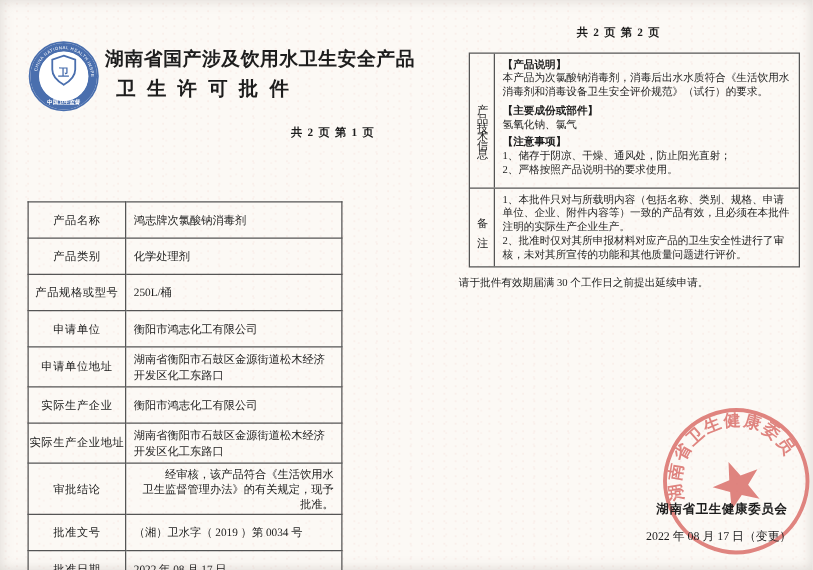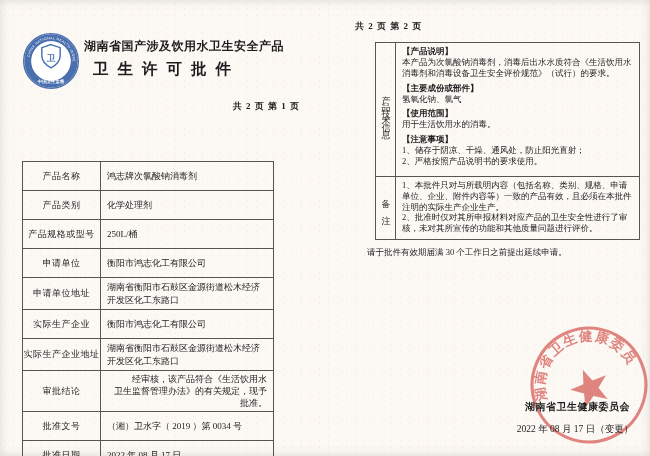--- a/index.html
+++ b/index.html
@@ -15,34 +15,34 @@
     background-size:9px 6px, 14px 9px;
     box-shadow: inset 0 0 10px rgba(120,110,105,0.25);
     color:#1d1d1d;
   }
 
   
   .page1{ position:absolute; left:22px; top:30px; width:280px; }
   .brand{ display:flex; align-items:flex-start; }
   .emblem{ flex:0 0 58px; margin-top:2px; }
   .titles{ flex:1; padding-left:4px; padding-top:8px; }
-  .t1{ font-size:12px; font-weight:bold; letter-spacing:0.5px; white-space:nowrap; }
+  .t1{ font-size:15px; font-weight:bold; letter-spacing:0.5px; white-space:nowrap; }
   .t2{ font-size:15.5px; font-weight:bold; letter-spacing:9px; text-indent:9px; margin-top:4px; }
   .pageinfo{ text-align:right; font-weight:bold; font-size:9px; margin:10px 2px 7px 0; letter-spacing:1px; }
 
   table.fields{ width:252px; border-collapse:collapse; table-layout:fixed;margin-top:48px; }
   table.fields td{ border:1px solid #555; font-size:9px; vertical-align:middle; }
   td.lbl{ width:78px; text-align:center; letter-spacing:0.5px; }
   td.val{ padding:2px 6px; line-height:1.35; }
   td.val.indent{ text-indent:2em;text-align:right; }
   tr.h29{ height:29px; } tr.h32{ height:32px; } tr.h33{ height:33px; } tr.h35{ height:35px; }
 
   
   .page2{ position:absolute; left:355px; top:20px; width:285px; }
-  .pageinfo2{ text-align:left; font-weight:bold; font-size:9px; margin:0 5px 9px 0; letter-spacing:1px; }
+  .pageinfo2{ text-align:center; font-weight:bold; font-size:9px; margin:0 5px 9px 0; letter-spacing:1px; }
   .rtable{ margin-left:20px; width:265px; border:1px solid #555; }
   .rrow{ display:flex; }
   .rrow + .rrow{ border-top:1px solid #555; }
   .rlabel{
     flex:0 0 20px; border-right:1px solid #555;
     display:flex; align-items:center; justify-content:center;
     font-size:9px; writing-mode:vertical-lr; text-orientation:upright;
     letter-spacing:7px; padding:8px 0;
   }
   .rlabel.remark{ letter-spacing:16px; }
@@ -148,24 +148,20 @@
         <div class="rcontent">
           <div class="sec">
             <div class="sec-h">【产品说明】</div>
             <div class="sec-b">本产品为次氯酸钠消毒剂，消毒后出水水质符合《生活饮用水消毒剂和消毒设备卫生安全评价规范》（试行）的要求。</div>
           </div>
           <div class="sec">
             <div class="sec-h">【主要成份或部件】</div>
             <div class="sec-b">氢氧化钠、氯气</div>
           </div>
           <div class="sec">
-            <div class="sec-h">【使用范围】</div>
-            <div class="sec-b">用于生活饮用水的消毒。</div>
-          </div>
-          <div class="sec">
             <div class="sec-h">【注意事项】</div>
             <div class="sec-b">1、储存于阴凉、干燥、通风处，防止阳光直射；
 2、严格按照产品说明书的要求使用。</div>
           </div>
         </div>
       </div>
       <div class="rrow">
         <div class="rlabel remark">备注</div>
         <div class="rcontent remark-body">1、本批件只对与所载明内容（包括名称、类别、规格、申请单位、企业、附件内容等）一致的产品有效，且必须在本批件注明的实际生产企业生产。
 2、批准时仅对其所申报材料对应产品的卫生安全性进行了审核，未对其所宣传的功能和其他质量问题进行评价。</div>

